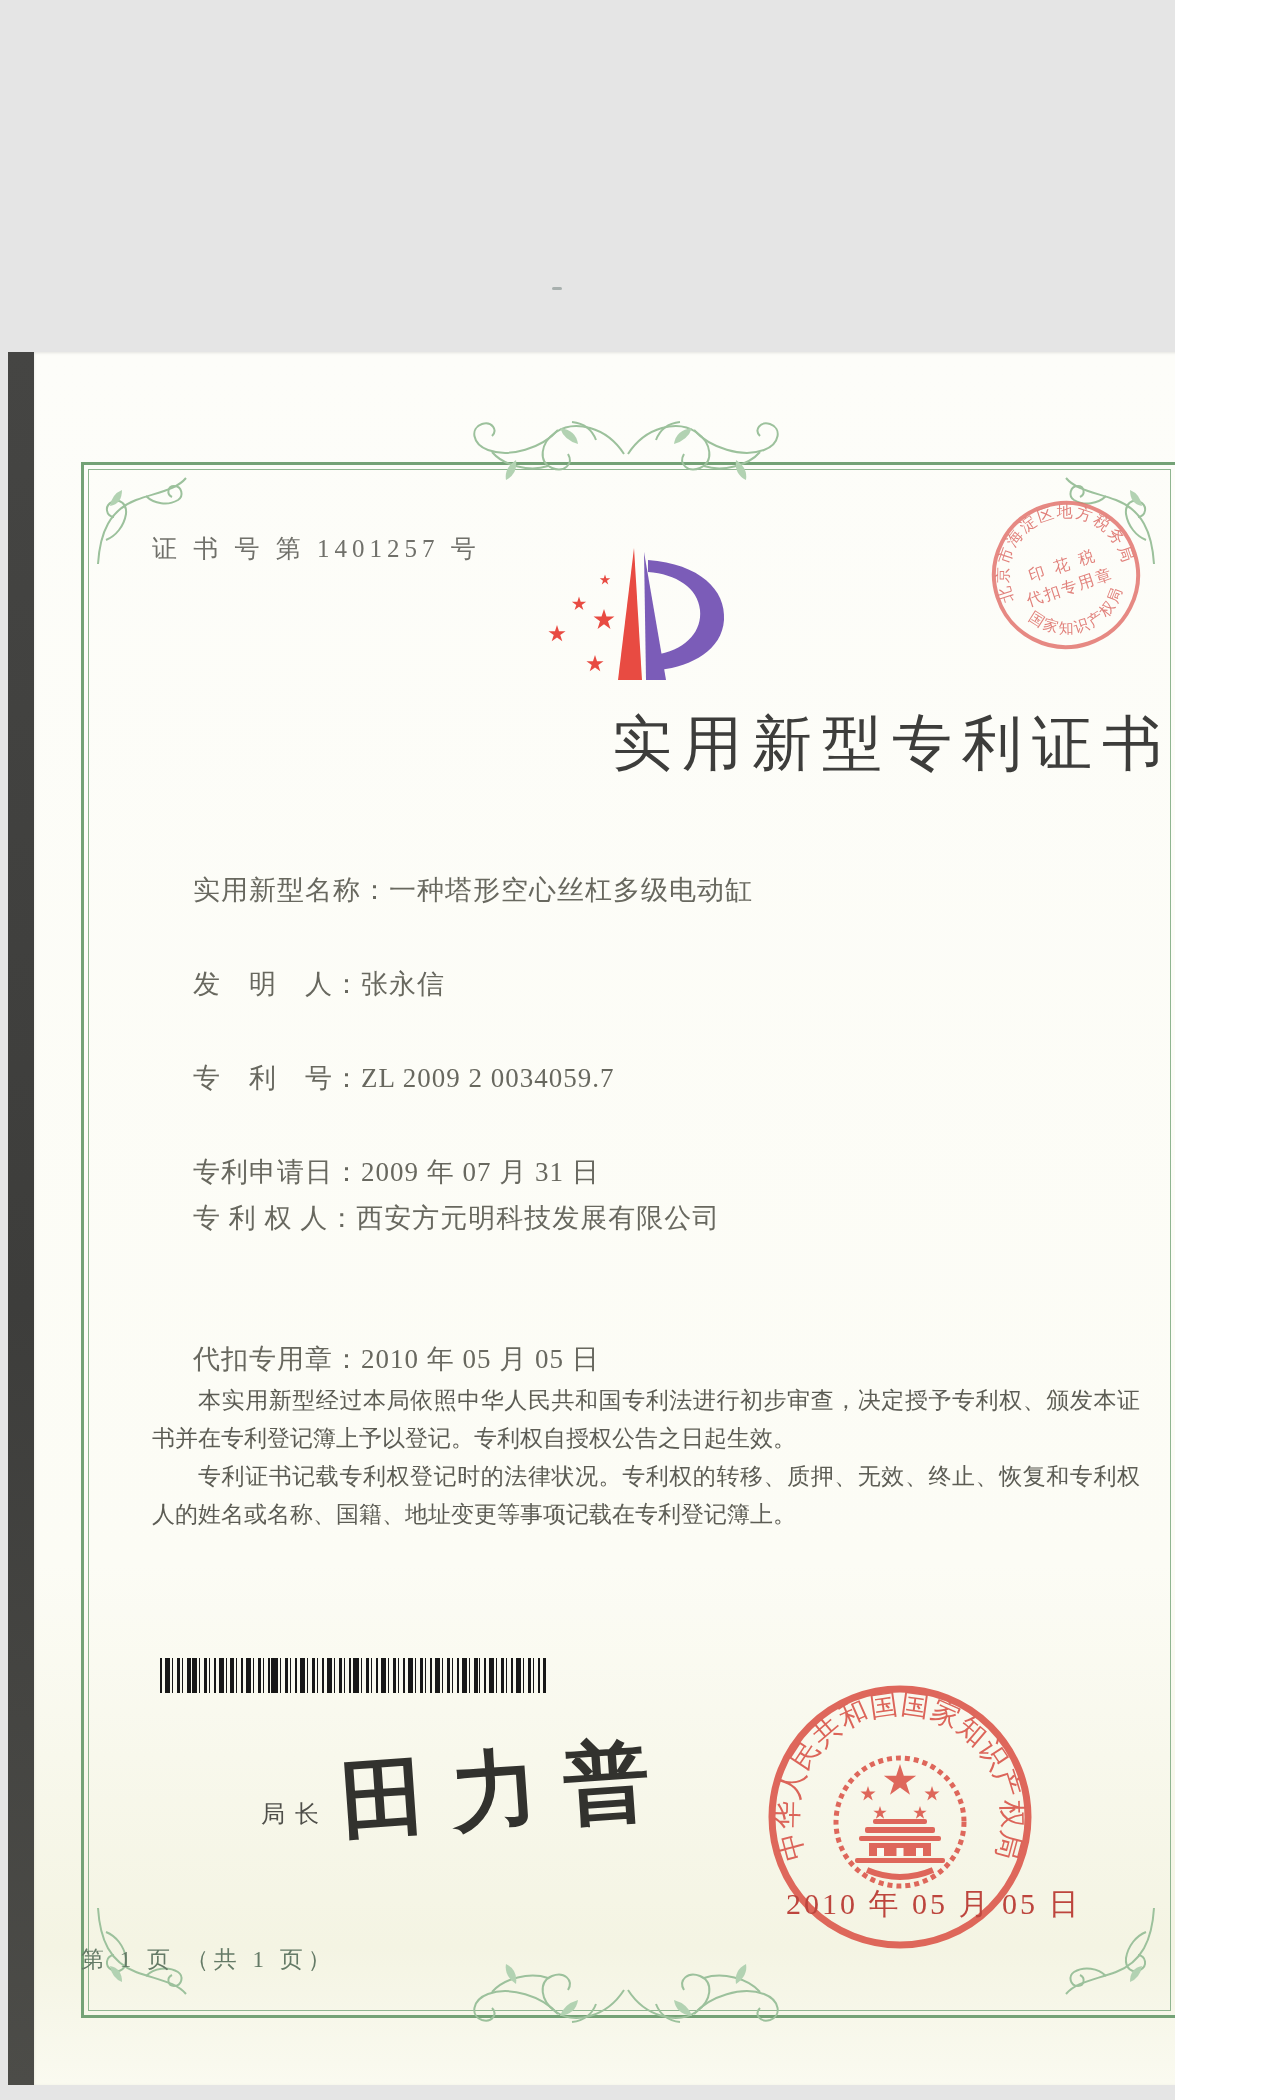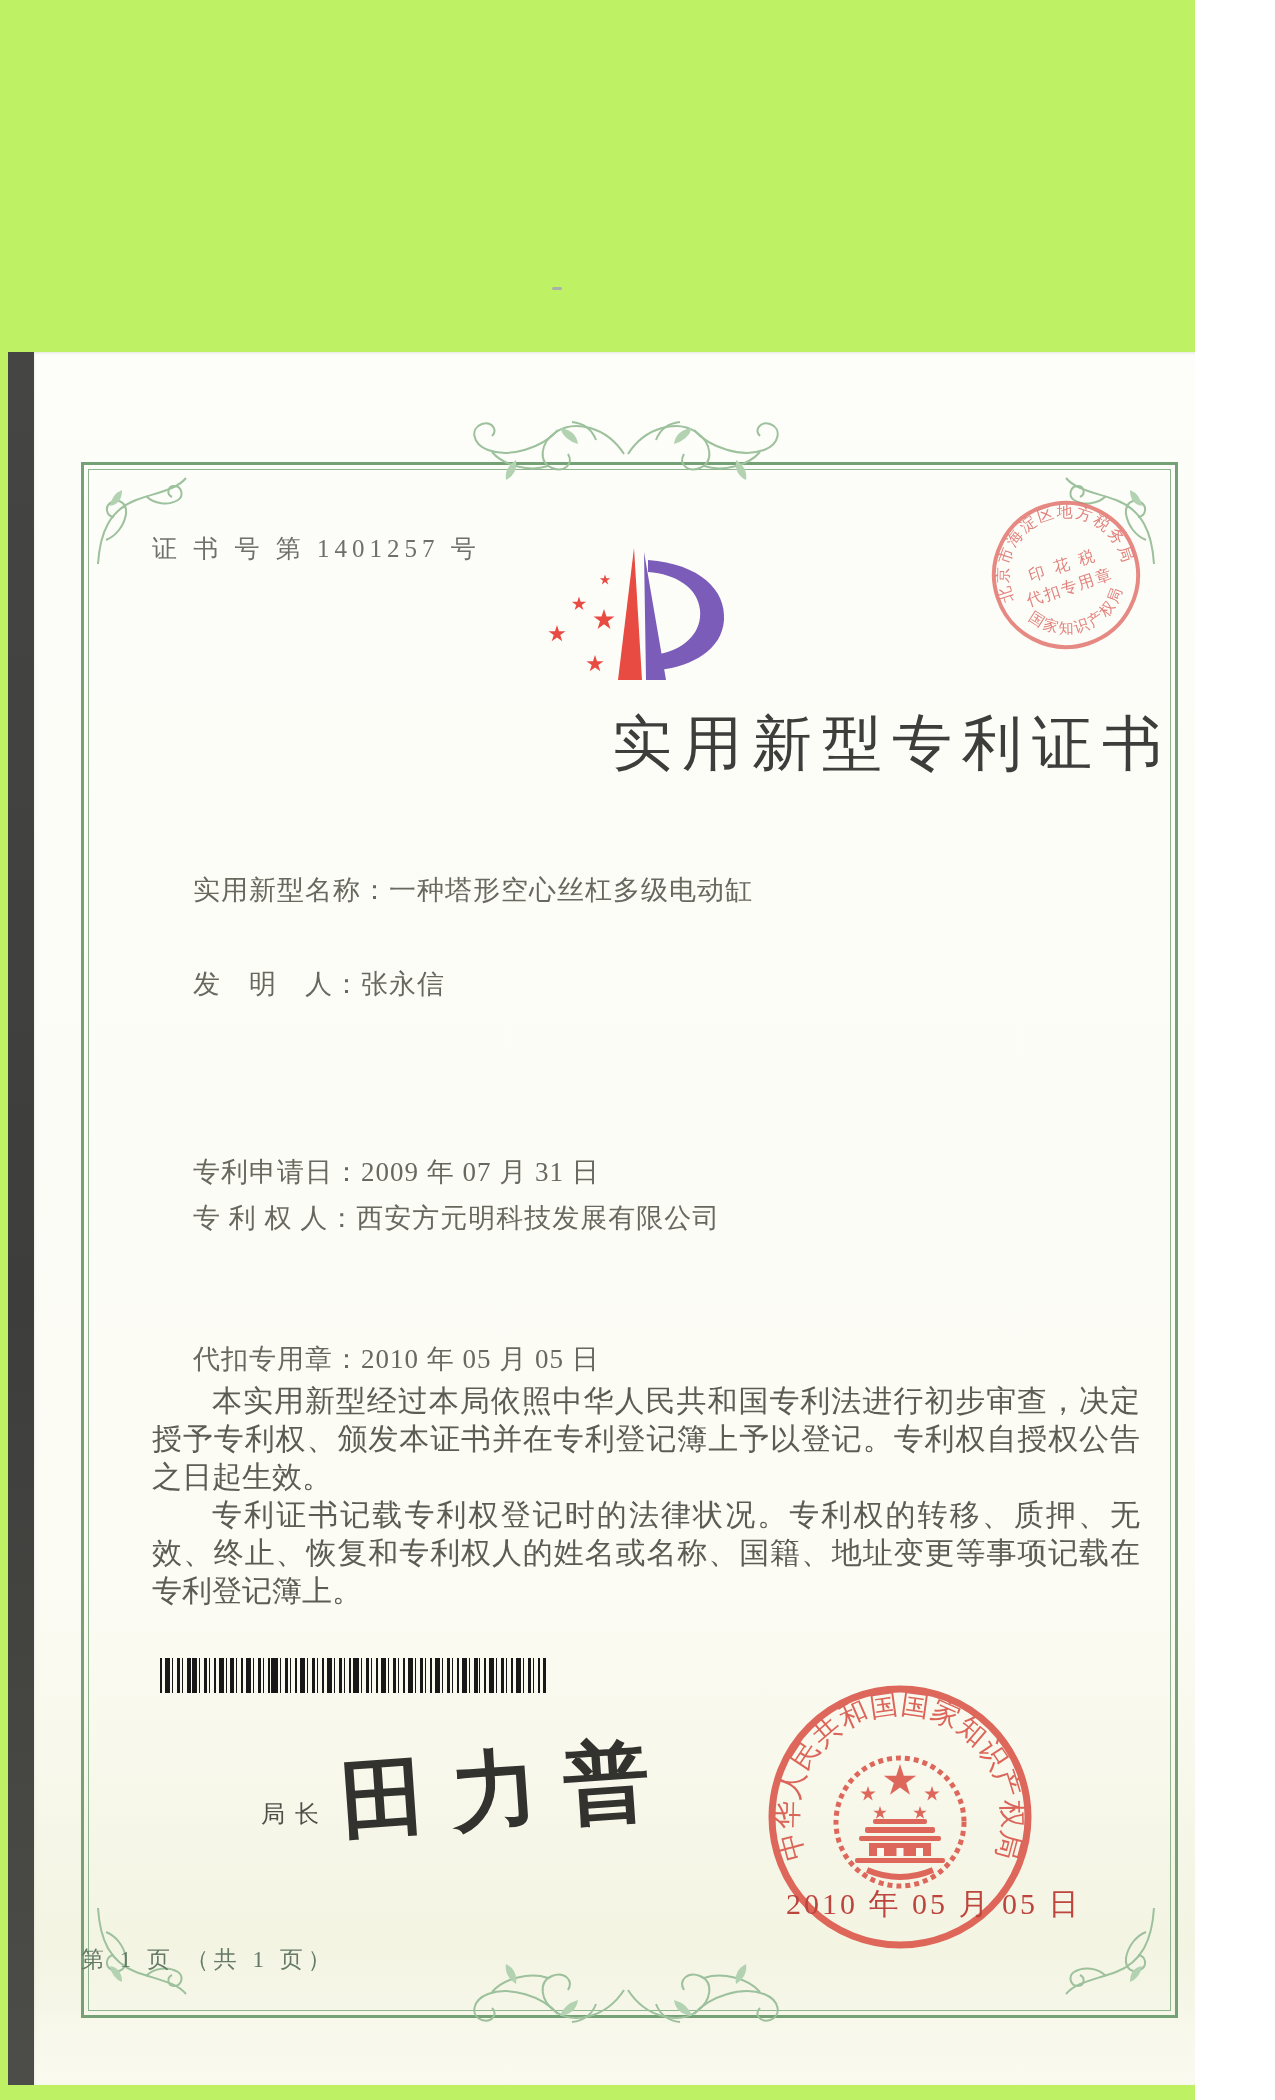--- a/index.html
+++ b/index.html
@@ -1,17 +1,17 @@
 <!DOCTYPE html>
 <html><head>
 <meta charset="utf-8">
 <style>
   html,body{margin:0;padding:0;background:#ffffff;}
-  .stage{position:relative;width:1175px;height:2100px;background:#bef264;overflow:hidden;
-         font-family:"Liberation Serif","DejaVu Serif",serif;padding-left:20px;}
+  .stage{position:relative;width:1175px;height:2100px;background:#e5e5e5;overflow:hidden;
+         font-family:"Liberation Serif","DejaVu Serif",serif;}
   .speck{position:absolute;left:552px;top:287px;width:10px;height:3px;background:#a8b0ae;border-radius:2px;}
   .scan-bar{position:absolute;left:8px;top:352px;width:26px;height:1733px;
             background:linear-gradient(180deg,#454543,#3d3d3b 55%,#4c4c48);}
   .paper{position:absolute;left:34px;top:352px;width:1241px;height:1733px;
          background:linear-gradient(180deg,#fdfdf9 0%,#fcfcf5 70%,#f4f4e3 92%,#fafaf0 100%);
          box-shadow:inset 0 1px 3px rgba(0,0,0,.10);}
   .frame{position:absolute;left:81px;top:462px;width:1091px;height:1550px;border:3px solid #74a276;}
   .frame::after{content:"";position:absolute;inset:4px;border:1px solid #8fb590;}
   .orn{position:absolute;}
   .orn-top{left:446px;top:414px;width:360px;height:74px;}
@@ -20,21 +20,21 @@
   .orn-tr{left:1060px;top:470px;width:100px;height:100px;transform:scaleX(-1);}
   .orn-bl{left:92px;top:1902px;width:100px;height:100px;transform:scaleY(-1);}
   .orn-br{left:1060px;top:1902px;width:100px;height:100px;transform:scale(-1,-1);}
   .cert-no{position:absolute;left:152px;top:532px;font-size:25px;letter-spacing:5px;color:#70706a;}
   .logo{position:absolute;left:548px;top:542px;width:185px;height:148px;}
   .title{position:absolute;left:81px;top:704px;width:1091px;text-align:right;
          font-size:60px;letter-spacing:10px;color:#3d3d3b;font-weight:500;}
   .tax-stamp{position:absolute;left:983px;top:492px;width:166px;height:166px;opacity:.82;}
   .field{position:absolute;left:153px;font-size:27px;color:#68685f;letter-spacing:1px;white-space:nowrap;margin-left:40px;}
   .f1{top:872px}.f2{top:966px}.f3{top:1060px}.f4{top:1154px}.f5{top:1200px}.f6{top:1341px}
-  .body-text{position:absolute;left:152px;top:1382px;width:988px;font-size:30px;line-height:38px;
+  .body-text{position:absolute;left:152px;top:1382px;width:988px;font-size:23px;line-height:38px;
              color:#5c5c54;text-align:justify;}
   .body-text p{margin:0;text-indent:2em;}
   .barcode{position:absolute;left:160px;top:1658px;width:386px;height:35px;
     background:
       repeating-linear-gradient(90deg,rgba(20,20,20,0) 0 29px,#181818 29px 31px,rgba(20,20,20,0) 31px 41px),
       repeating-linear-gradient(90deg,#181818 0 2px,transparent 2px 5px,#181818 5px 10px,transparent 10px 12px,
         #181818 12px 13px,transparent 13px 17px,#181818 17px 20px,transparent 20px 22px,
         #181818 22px 23px,transparent 23px 27px);}
   .sig-title{position:absolute;left:261px;top:1798px;font-size:24px;color:#4f4f4a;letter-spacing:10px;}
   .sig-name{position:absolute;left:340px;top:1732px;font-size:86px;font-weight:bold;color:#32322e;
@@ -126,20 +126,21 @@
       <text font-size="15" fill="#db6660" letter-spacing="2">
         <textPath href="#taxBot" startOffset="50%" text-anchor="middle">国家知识产权局</textPath>
       </text>
       <text x="83" y="78" font-size="16" fill="#db6660" text-anchor="middle" letter-spacing="3">印 花 税</text>
       <text x="83" y="101" font-size="16" fill="#db6660" text-anchor="middle" letter-spacing="2">代扣专用章</text>
     </g>
   </svg>
 
   <div class="field f1"><span>实用新型名称：</span><span>一种塔形空心丝杠多级电动缸</span></div>
   <div class="field f2"><span>发　明　人：</span><span>张永信</span></div>
+  <div class="field f3"><span>专　利　号：</span><span>ZL 2009 2 0034059.7</span></div>
   <div class="field f4"><span>专利申请日：</span><span>2009 年 07 月 31 日</span></div>
   <div class="field f5"><span>专 利 权 人：</span><span>西安方元明科技发展有限公司</span></div>
   <div class="field f6"><span>代扣专用章：</span><span>2010 年 05 月 05 日</span></div>
 
   <div class="body-text">
     <p>本实用新型经过本局依照中华人民共和国专利法进行初步审查，决定授予专利权、颁发本证书并在专利登记簿上予以登记。专利权自授权公告之日起生效。</p>
     <p>专利证书记载专利权登记时的法律状况。专利权的转移、质押、无效、终止、恢复和专利权人的姓名或名称、国籍、地址变更等事项记载在专利登记簿上。</p>
   </div>
 
   <div class="barcode"></div>

